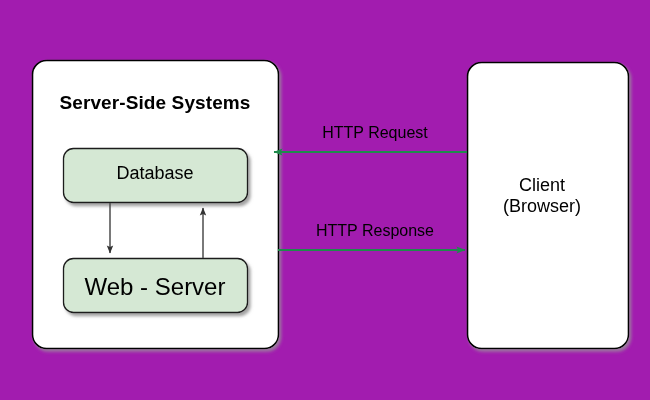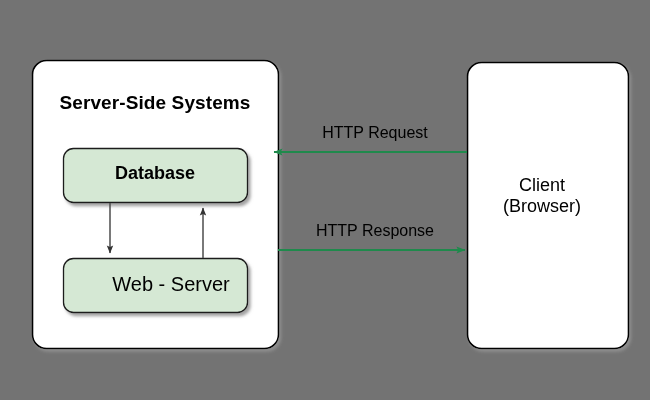--- a/index.html
+++ b/index.html
@@ -10,21 +10,21 @@
     width: 650px;
     height: 400px;
     background: #f2f2f2;
     font-family: "Liberation Sans", sans-serif;
     overflow: hidden;
   }
   #diagram-root {
     position: relative;
     width: 650px;
     height: 400px;
-    background: #737373;
+    background: #a21caf;
   }
   #diagram-svg {
     position: absolute;
     left: 0;
     top: 0;
     width: 650px;
     height: 400px;
   }
   .node-label {
     position: absolute;
@@ -41,27 +41,27 @@
     width: 246px;
     font-size: 19px;
     font-weight: bold;
     letter-spacing: 0.1px;
   }
   #database-label {
     left: 63px;
     top: 163px;
     width: 184px;
     font-size: 18px;
-    font-weight: bold;
+    font-weight: normal;
   }
   #web-server-label {
     left: 63px;
     top: 273px;
-    width: 216px;
-    font-size: 20px;
+    width: 184px;
+    font-size: 24px;
     font-weight: normal;
   }
   #client-label {
     left: 467px;
     top: 175px;
     width: 150px;
     font-size: 18px;
     font-weight: normal;
   }
   .edge-label {

